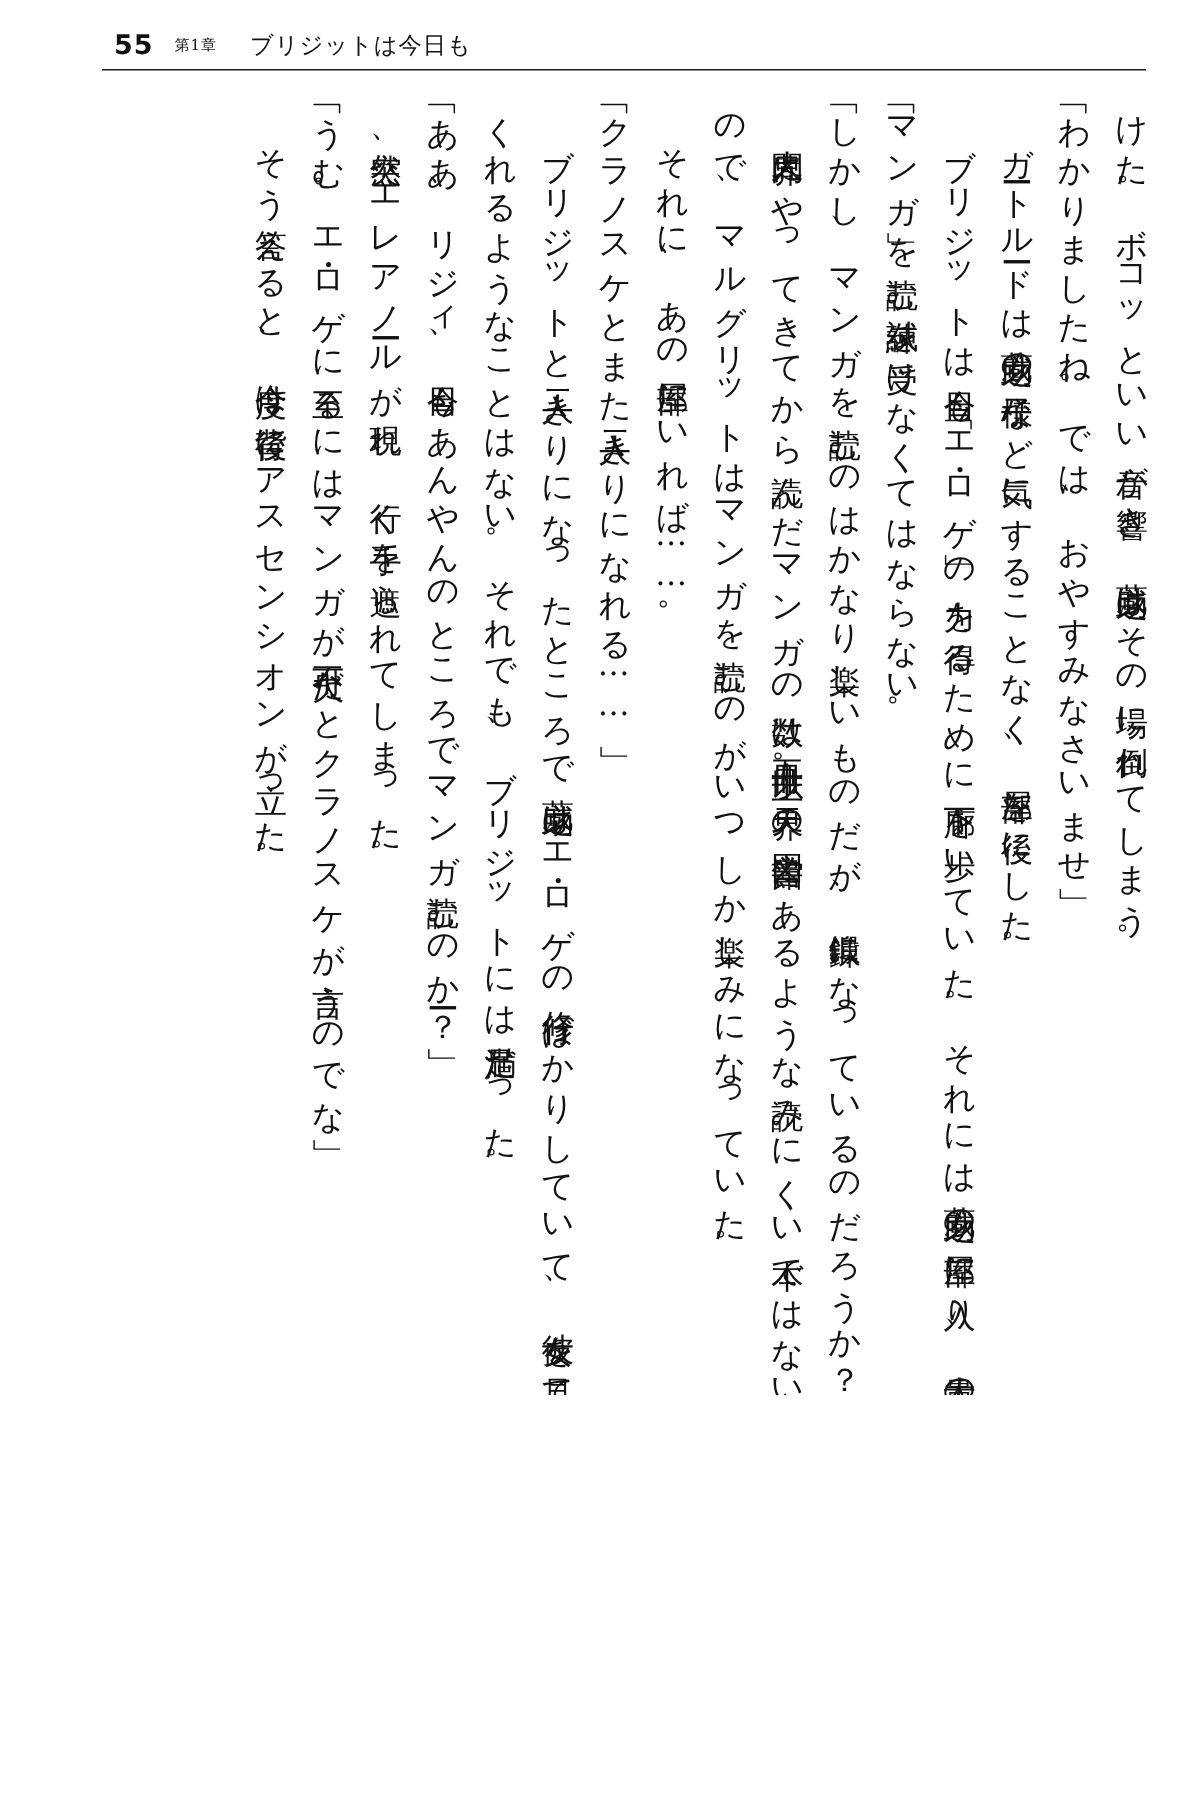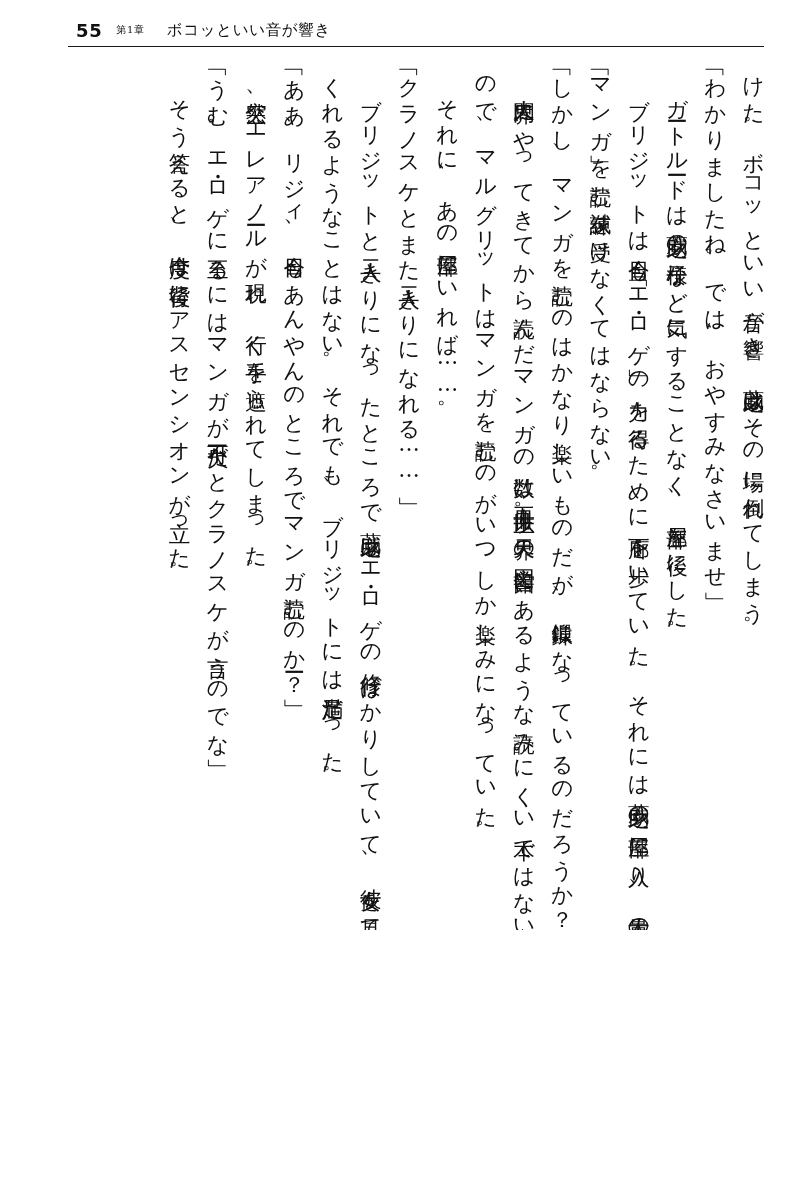--- a/index.html
+++ b/index.html
@@ -88,21 +88,21 @@
   }
 </style>
 </head>
 <body>
 
 <div class="page">
 
   <div class="header">
     <span class="page-no">55</span>
     <span class="chap-num">第1章</span>
-    <span class="chap-title">ボコッといい音が響き</span>
+    <span class="chap-title">ブリジットは今日も</span>
   </div>
 
   <div class="rule"></div>
 
   <div class="body-area">
     <p class="noindent">けた。ボコッといい音が響き、蔵之助はその場に倒れてしまう。</p>
     <p class="quote">「わかりましたね。では、おやすみなさいませ」</p>
     <p>ガートルードは蔵之助の様子など気にすることなく、部屋を後にした。</p>
     <p>ブリジットは今日も「エ・ロゲ」の力を得るために廊下を歩いていた。それには蔵之助の部屋に入り、大量の「マンガ」を読む試練を受けなくてはならない。</p>
     <p class="quote">「しかし、マンガを読むのはかなり楽しいものだが、鍛錬になっているのだろうか？」</p>

